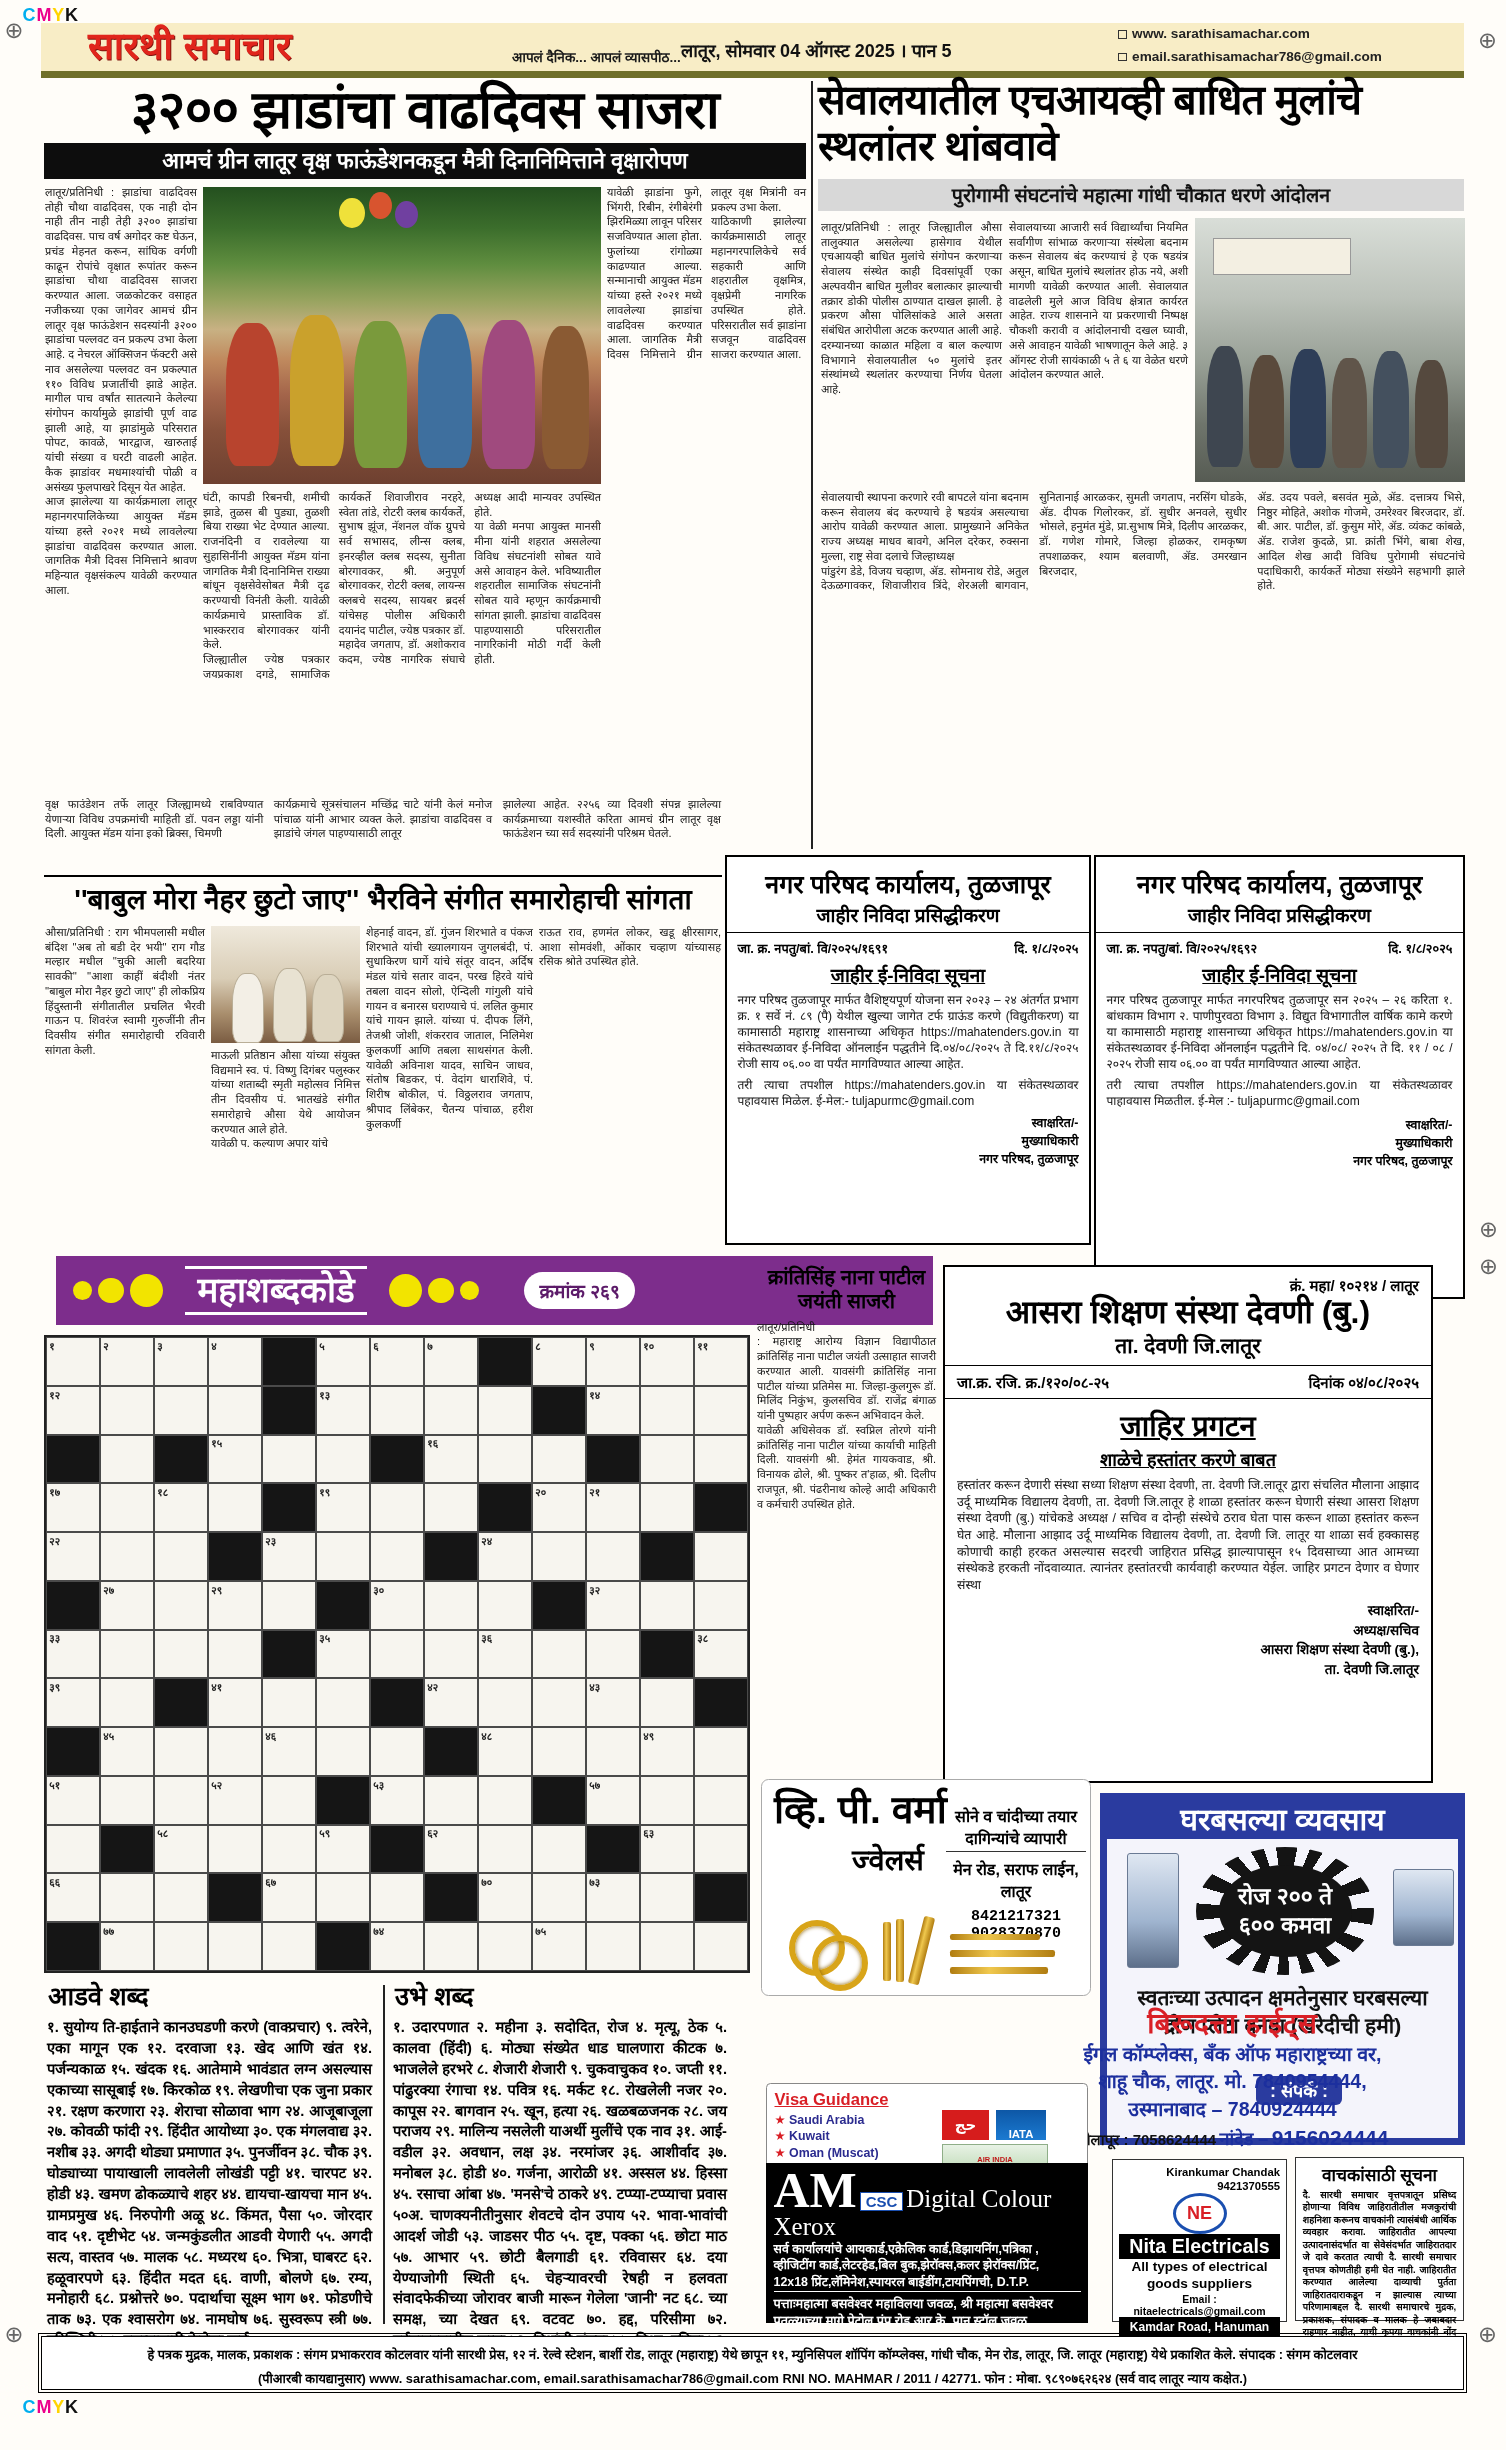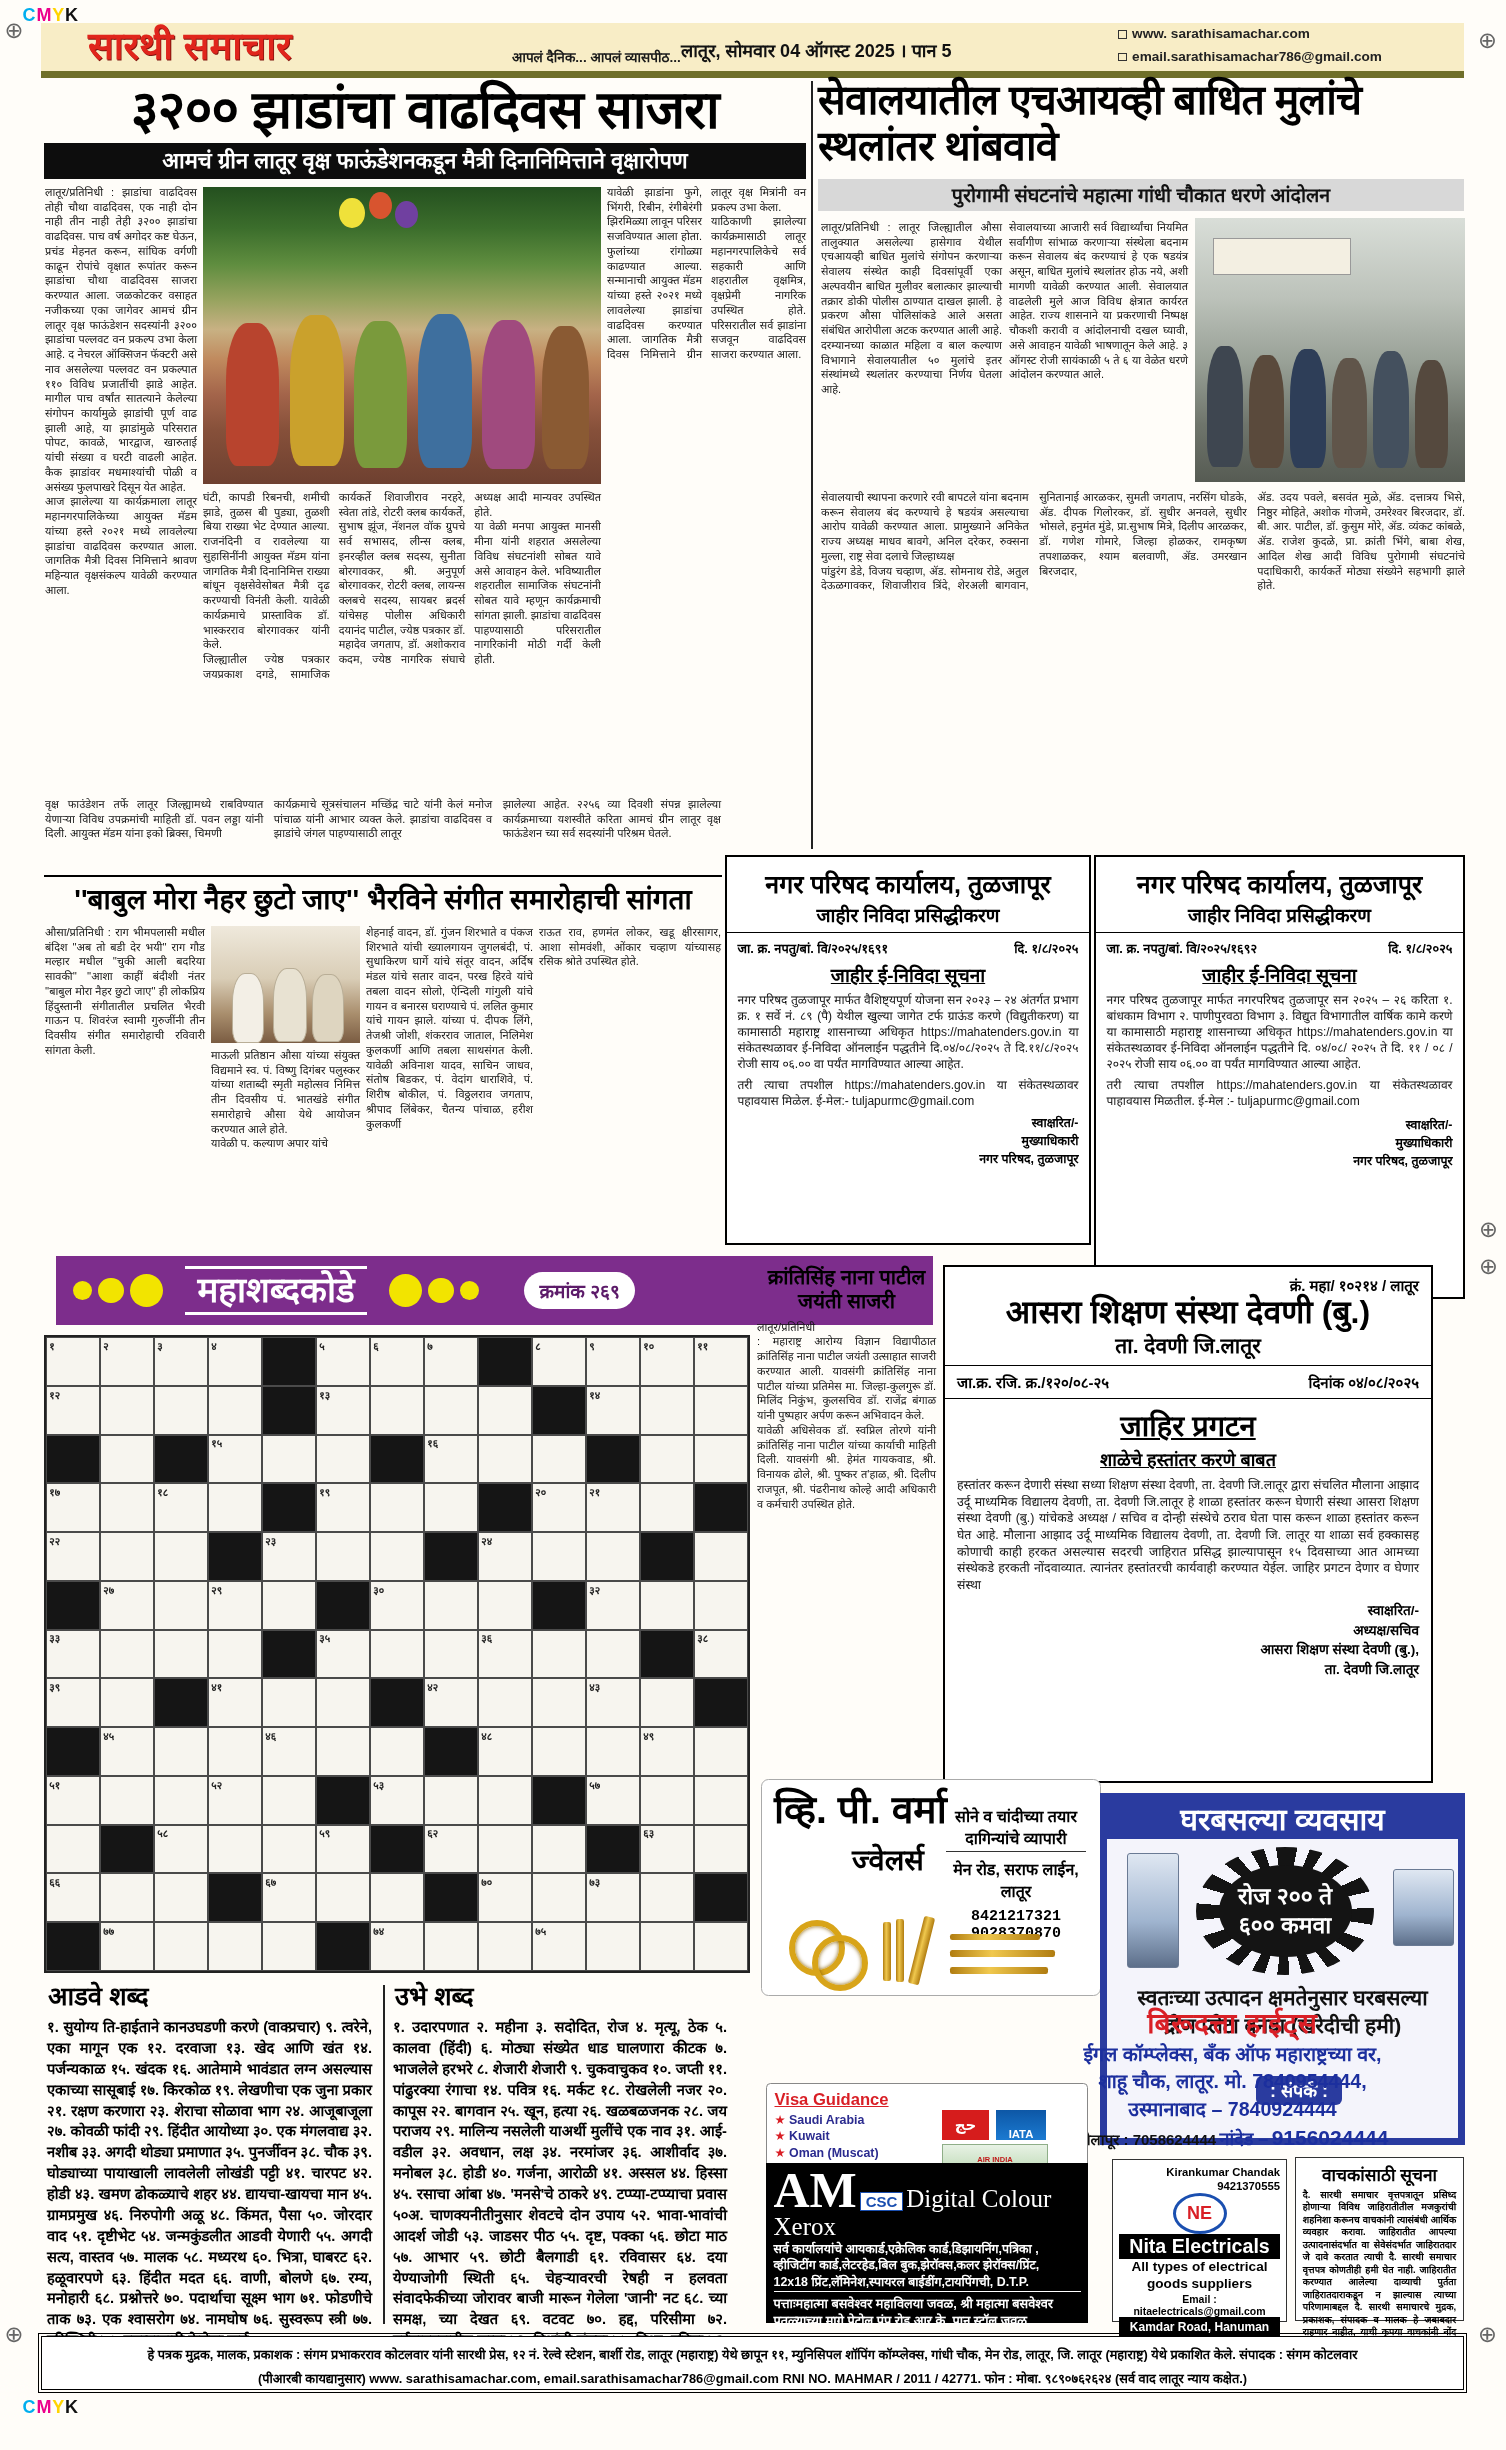--- a/index.html
+++ b/index.html
@@ -44,21 +44,21 @@
   .clue-t{font-size:14.7px;font-weight:600;line-height:1.42;text-align:justify;}
   .kranti-h{font-size:20.3px;font-weight:800;text-align:center;line-height:1.2;}
   .notice-box{border:2.3px solid #000;background:#fff;padding:7.5px 12px;box-sizing:border-box;}
   .photo{overflow:hidden;}
   .photo-trees{background:linear-gradient(180deg,#24501f 0%,#3c6e2c 14%,#5f8d3f 26%,#97a35f 38%,#c8b183 48%,#c08a5e 58%,#a3644a 70%,#86503a 82%,#6e4030 100%);}
   .balloon{position:absolute;border-radius:50%;}
   .figure{position:absolute;border-radius:40% 40% 20% 20%;}
   .photo-protest{background:linear-gradient(180deg,#d9ded8 0%,#bcc2ba 30%,#98a096 55%,#6f756c 78%,#565b53 100%);}
   .banner-strip{position:absolute;background:#f3efe2;border:0.8px solid #999;}
   .photo-music{background:linear-gradient(180deg,#efe9dc 0%,#d9cdb6 45%,#a98e6d 75%,#7a5c42 100%);}
-  .goldwrap{background:#fff;border-radius:0 0 6px 6px;padding-left:10px;}
+  .goldwrap{background:#fff;border-radius:0 0 6px 6px;}
   .gring{position:absolute;border:6.8px solid #d8a419;border-radius:50%;box-shadow:inset 0 0 4.5px #8a6207;}
   .gbar{position:absolute;background:linear-gradient(90deg,#b07c10,#f0c84e 40%,#b07c10);border-radius:2.3px;}
   .ad-border-blue{border:7.5px solid #2a3b9f;background:#f4f4fb;box-sizing:border-box;}
   .gh-head{background:#2a3b9f;color:#fff;font-size:30px;font-weight:800;text-align:center;line-height:1.3;}
   .burst{background:repeating-conic-gradient(#141414 0deg 11deg,rgba(0,0,0,0) 11deg 22deg);border-radius:50%;display:flex;align-items:center;justify-content:center;}
   .burst-inner{background:#141414;color:#fff;border-radius:50%;display:flex;align-items:center;justify-content:center;text-align:center;font-size:23px;font-weight:800;line-height:1.25;}
   .machine{background:linear-gradient(180deg,#dfe7f2,#9fb4cf 60%,#5d6f8a);border:1.5px solid #6a7a94;border-radius:3px;}
   .gh-mid{font-size:21px;font-weight:800;text-align:center;line-height:1.35;color:#101010;}
   .gh-pill{background:#2a3b9f;color:#fff;font-size:18px;font-weight:800;border-radius:6px;padding:2.3px 13.6px;display:inline-block;}
   .gh-red{color:#d91f26;font-size:28px;font-weight:800;letter-spacing:0.8px;}

